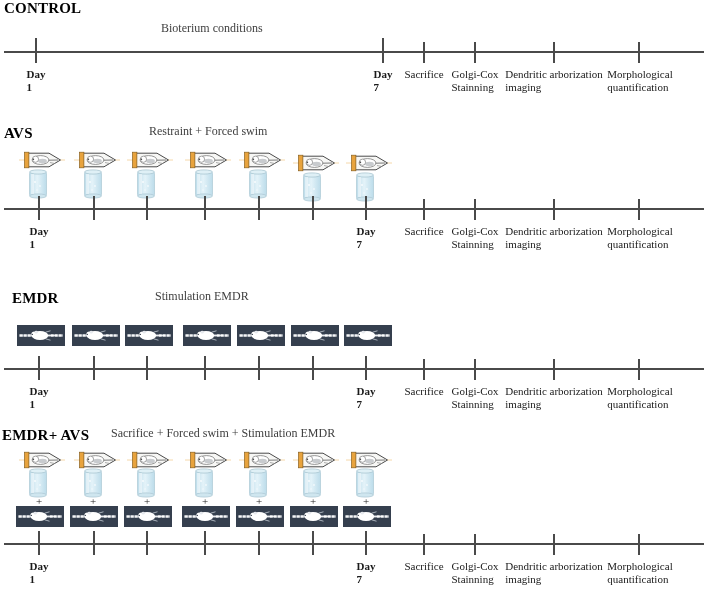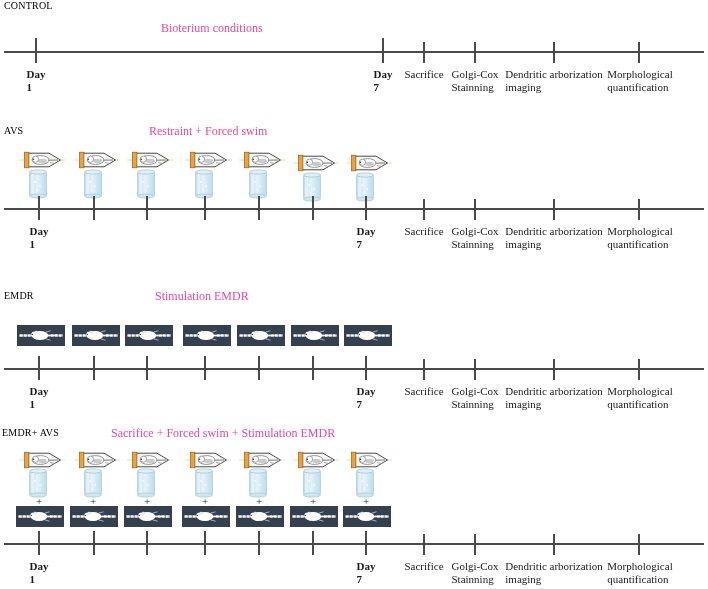--- a/index.html
+++ b/index.html
@@ -13,31 +13,31 @@
     position: relative;
     font-family: "Liberation Serif", "DejaVu Serif", serif;
     color: #1a1a1a;
     overflow: hidden;
   }
 
   .group { position: absolute; left: 0; top: 0; width: 708px; }
 
   .group-title {
     position: absolute;
-    font-weight: normal;
-    font-size: 10px;
+    font-weight: bold;
+    font-size: 15px;
     letter-spacing: 0.2px;
     white-space: nowrap;
     color: #000;
   }
   .cond-title {
     position: absolute;
     font-size: 12px;
     white-space: nowrap;
-    color: #ec4899;
+    color: #404040;
   }
 
   
   .axis {
     position: absolute;
     height: 1.6px;
     background: #4a4a4a;
   }
   .tick {
     position: absolute;
@@ -383,21 +383,21 @@
     <span>imaging</span>
   </div>
   <div class="tick" style="left:638px; top:74px; height:21px;"></div>
   <div class="tick-label" style="left:640px; top:100px;">
     <span>Morphological</span><br>
     <span>quantification</span>
   </div>
 </div>
 
 <div class="group" style="top:285px;">
-  <div class="group-title" style="left:4px; top:5px;">EMDR</div>
+  <div class="group-title" style="left:12px; top:5px;">EMDR</div>
   <div class="cond-title" style="left:155px; top:4px;">Stimulation EMDR</div>
 
   <div class="emdrbox" style="left:17px; top:40px;">
 <svg width="48" height="21" viewBox="0 0 48 21" xmlns="http://www.w3.org/2000/svg">
   <rect x="0" y="0" width="48" height="21" fill="#353f4e"></rect>
   <rect x="2" y="9.3" width="44" height="2.4" fill="#c9cfd6" opacity="0.75"></rect>
   <g fill="#ffffff" opacity="0.9">
     <rect x="3" y="9.4" width="2.6" height="2.2"></rect>
     <rect x="7" y="9.4" width="2.6" height="2.2"></rect>
     <rect x="11" y="9.4" width="2.6" height="2.2"></rect>

